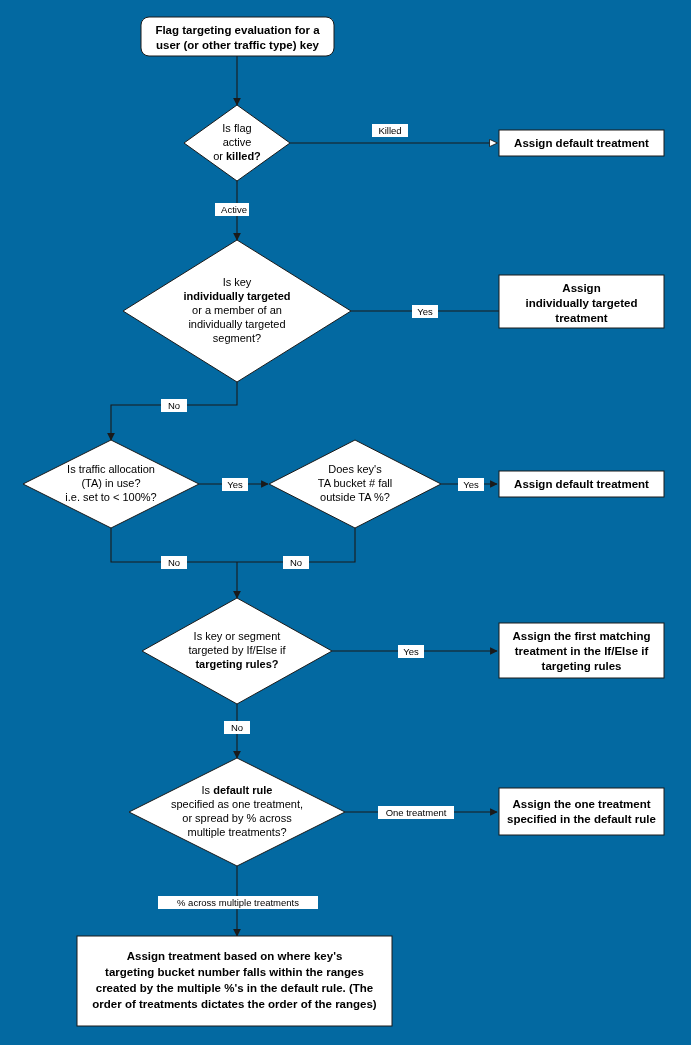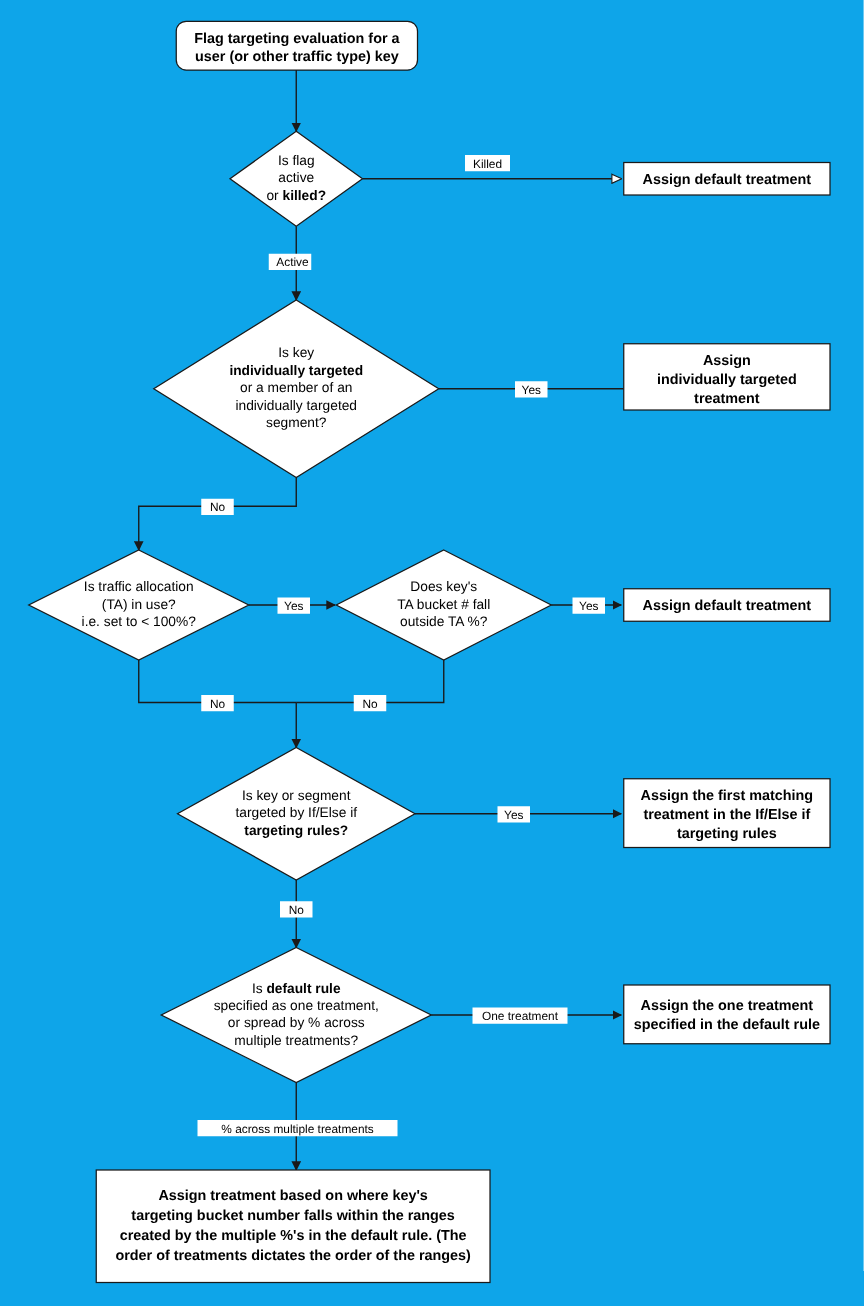--- a/index.html
+++ b/index.html
@@ -4,21 +4,21 @@
 <style>
   html, body {
     margin: 0;
     padding: 0;
     background: #ffffff;
   }
   #chart-root {
     position: relative;
     width: 691px;
     height: 1045px;
-    background: #0ea5e9;
+    background: #0369a1;
     font-family: "Liberation Sans", sans-serif;
     overflow: hidden;
   }
   svg.flow {
     display: block;
     width: 691px;
     height: 1045px;
   }
   .shape-stroke {
     fill: #ffffff;

